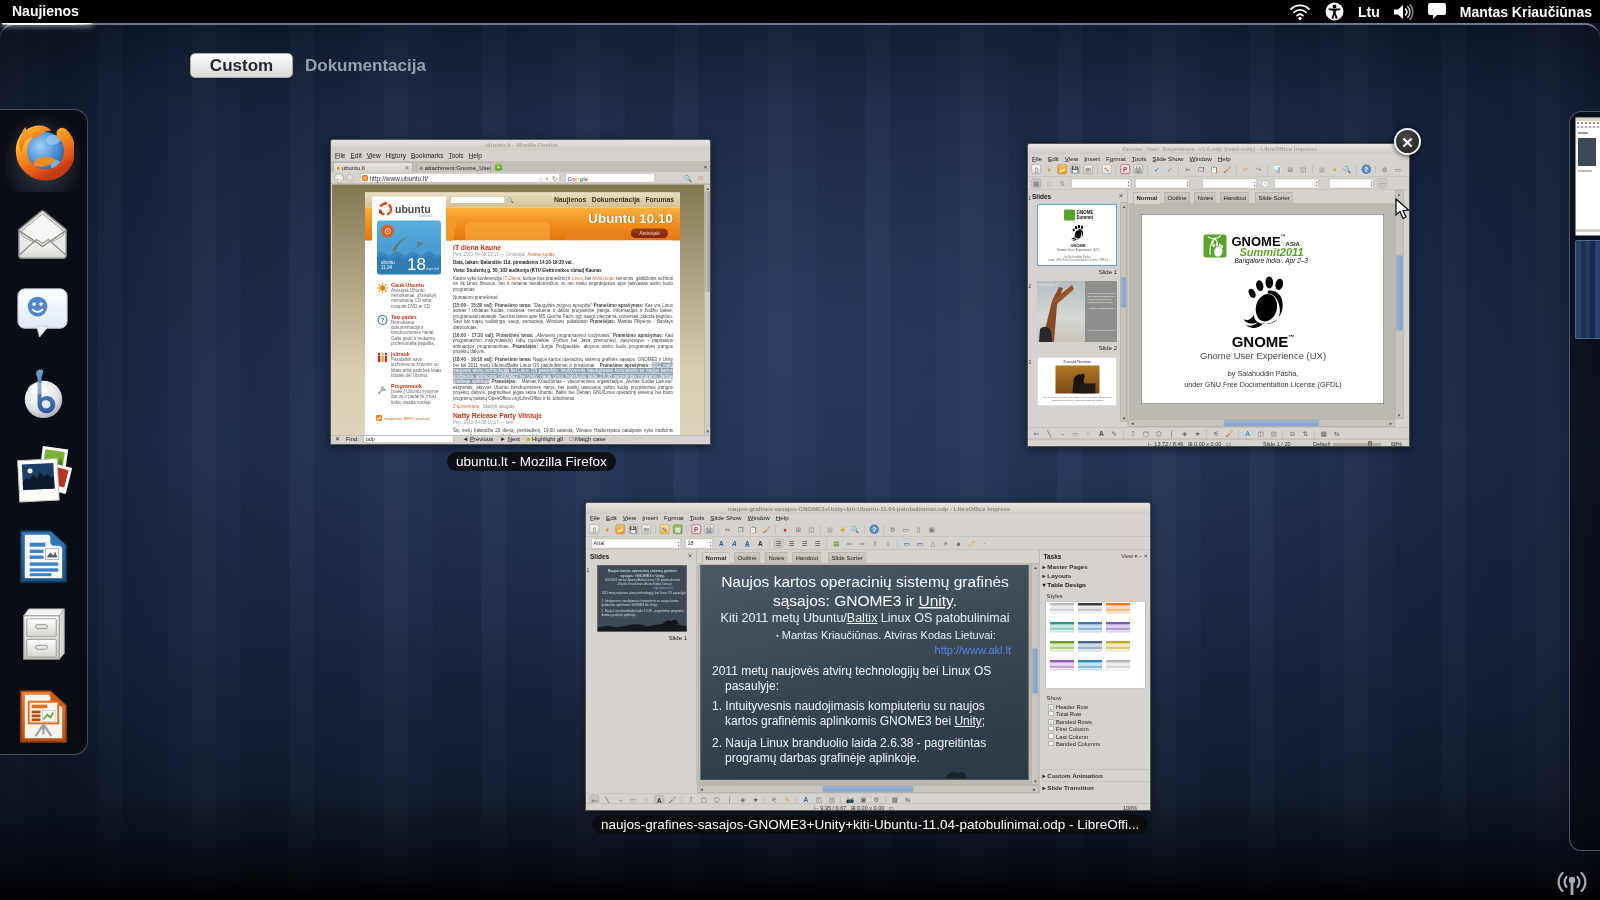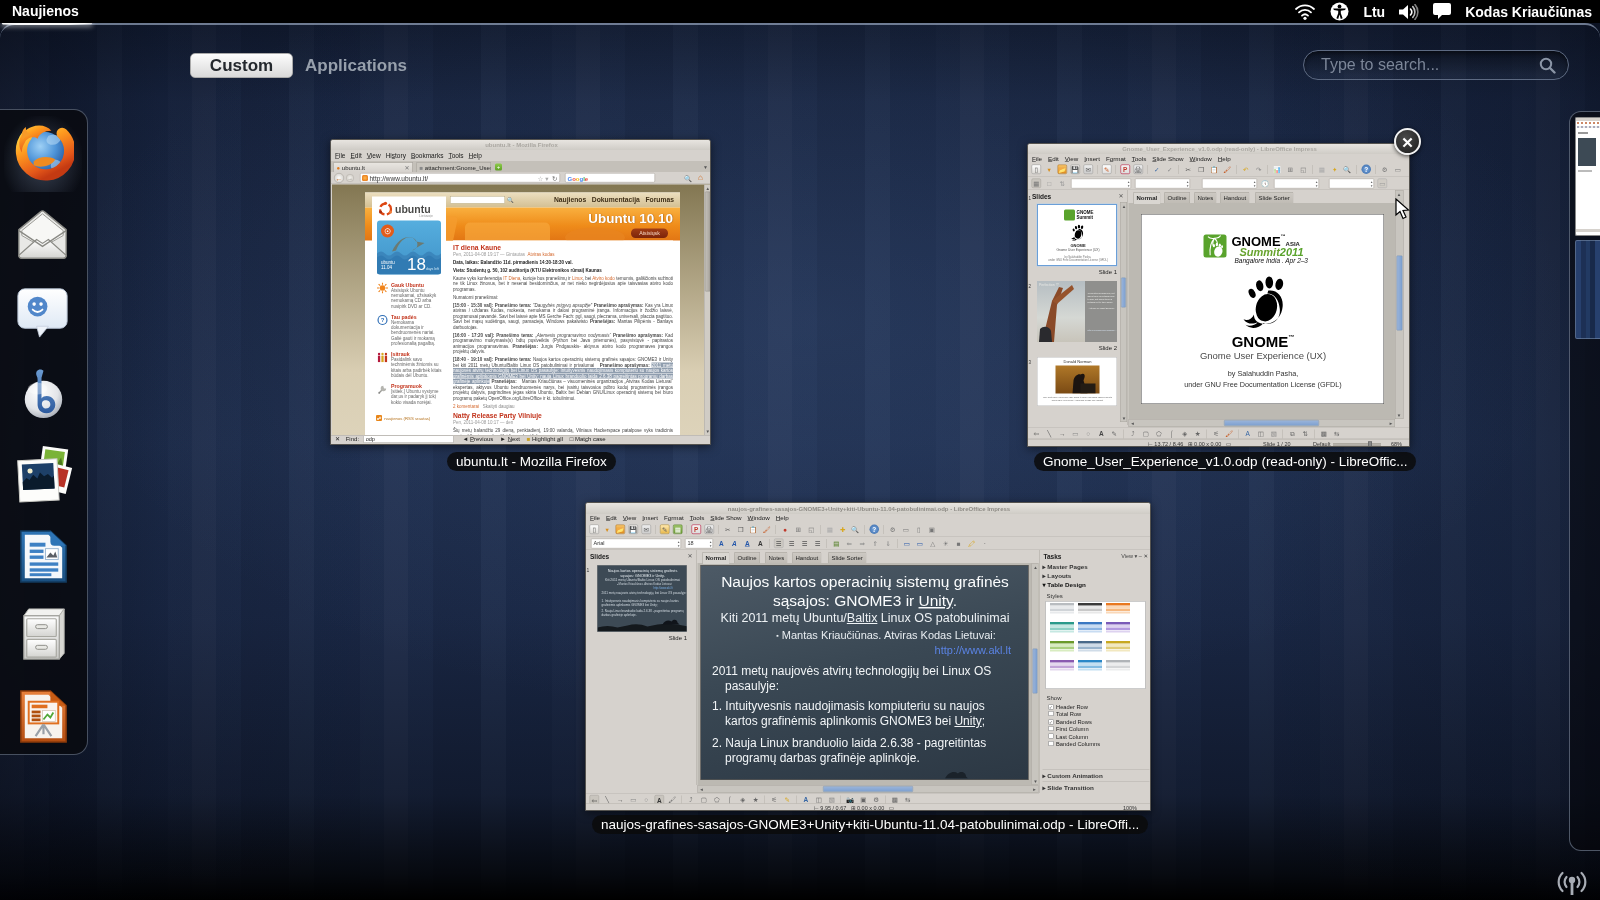--- a/index.html
+++ b/index.html
@@ -188,34 +188,27 @@
           </g>
           <g fill="none" stroke="#fff" stroke-width="1.6" stroke-linecap="round">
             <path d="M11.5 5 A 4.5 4.5 0 0 1 11.5 11"></path>
             <path d="M13.8 2.6 A 8 8 0 0 1 13.8 13.4" opacity="0.75"></path>
             <path d="M16 0.6 A 11 11 0 0 1 16 15.4" opacity="0.5"></path>
           </g>
         </svg>
       <svg width="18" height="17" viewBox="0 0 18 17">
           <path fill="#fff" d="M2 0 h14 a2 2 0 0 1 2 2 v8 a2 2 0 0 1 -2 2 h-7 l-4 4 v-4 h-3 a2 2 0 0 1 -2 -2 v-8 a2 2 0 0 1 2 -2 z"></path>
         </svg>
-      <div class="txt">Kodas Kriaučiūnas</div>
+      <div class="txt">Mantas Kriaučiūnas</div>
     </div>
   </div>
 
   <div id="tabWindows">Custom</div>
-  <div id="tabApps">Applications</div>
-
-  <div id="search">
-    <div class="ph">Type to search...</div>
-    <svg width="17" height="17" viewBox="0 0 17 17">
-        <circle cx="7" cy="7" r="5.2" fill="none" stroke="#8b95a6" stroke-width="2"></circle>
-        <line x1="11" y1="11" x2="15.5" y2="15.5" stroke="#8b95a6" stroke-width="2.4" stroke-linecap="round"></line>
-      </svg>
-  </div>
+  <div id="tabApps">Dokumentacija</div>
+
 
   <div id="dock">
     <div id="ffglow"></div>
     <svg class="dicon" id="di0" viewBox="0 0 64 64">
       <defs>
         <radialGradient id="gfx" cx="40%" cy="35%" r="75%">
             <stop offset="0" stop-color="#9ed0f5"></stop>
             <stop offset="0.5" stop-color="#4e94d8"></stop>
             <stop offset="1" stop-color="#1d4d94"></stop>
           </radialGradient>
@@ -616,21 +609,20 @@
       <span style="left:610px; right:60px; top:8px; height:4px; background:#b5b1aa; border:1px solid #948f88; display:block; position:absolute;"></span>
       <span style="left:680px; top:4px; width:8px; height:12px; background:#888; border:1px solid #555; display:block; position:absolute;"></span>
       <span style="right:18px;">68%</span>
     </div>
    </div>
   </div>
   <div id="w2close">✕</div>
   <svg id="cursor" width="15" height="23" viewBox="0 0 15 23">
       <path d="M1 1 L1 17 L5 13.5 L8 20.5 L11 19 L8 12.5 L13.5 12 Z" fill="#fff" stroke="#000" stroke-width="1.2"></path>
     </svg>
-  <div class="winlabel" style="left:1034px; top:452px;">Gnome_User_Experience_v1.0.odp (read-only) - LibreOffic...</div>
 
   <div class="lowin" id="w3">
    <div class="loin" id="w3in">
     <div class="lotitle" style="height:22px; line-height:22px; color:#8f8c86;">naujos-grafines-sasajos-GNOME3+Unity+kiti-Ubuntu-11.04-patobulinimai.odp - LibreOffice Impress</div>
     <div class="lomenu" style="top:22px; padding-top:1px;"><span><u>F</u>ile</span><span><u>E</u>dit</span><span><u>V</u>iew</span><span><u>I</u>nsert</span><span>F<u>o</u>rmat</span><span><u>T</u>ools</span><span><u>S</u>lide Show</span><span><u>W</u>indow</span><span><u>H</u>elp</span></div>
     <div class="lotb" style="top:40px; height:28px; white-space:nowrap;">
       <span class="ti" style="background:linear-gradient(#fff,#dcd9d4); border:1px solid #999;">▯</span><span class="ti" style="color:#d88f1e;">▾</span><span class="ti" style="background:linear-gradient(#f5c46a,#dd8a1c); border:1px solid #b06c10; color:#fff;">📂</span><span class="ti" style="background:linear-gradient(#e8e5e0,#c5c1ba); border:1px solid #999;">💾</span><span class="ti" style="background:linear-gradient(#eee,#ccc); border:1px solid #999;">✉</span><span class="tsep"></span><span class="ti" style="background:linear-gradient(#ffe9b0,#e8b84a); border:1px solid #b08820;">✎</span><span class="ti" style="background:linear-gradient(#9fc46a,#6a9a32); border:1px solid #4a7a1a; color:#fff;">▦</span><span class="tsep"></span><span class="ti" style="background:linear-gradient(#f5f5f5,#ddd); border:1px solid #b03; color:#c0392b; font-weight:bold;">P</span><span class="ti" style="background:linear-gradient(#eee,#ccc); border:1px solid #999;">🖨</span><span class="tsep"></span><span class="ti">✂</span><span class="ti">❐</span><span class="ti">📋</span><span class="ti" style="color:#c6541a;">🖌</span><span class="tsep"></span><span class="ti" style="color:#c0392b;">●</span><span class="ti" style="color:#777;">⊞</span><span class="ti" style="color:#777;">◱</span><span class="tsep"></span><span class="ti" style="color:#aaa;">▦</span><span class="ti" style="color:#d8a71e;">✚</span><span class="ti" style="color:#666;">🔍</span><span class="tsep"></span><span class="ti" style="background:radial-gradient(#7aa8e0,#3465a4); border-radius:50%; color:#fff; font-weight:bold;">?</span><span class="tsep"></span><span class="ti" style="color:#777;">⚙</span><span class="ti" style="color:#777;">▭</span><span class="ti" style="color:#777;">▯</span><span class="ti" style="color:#777;">▣</span>
     </div>
     <div class="lotb" style="top:68px; height:26px; white-space:nowrap;">
       <span class="combo" style="width:180px; margin-left:10px;">Arial</span><span class="combo" style="width:56px;">18</span><span class="ti" style="color:#2255aa; font-weight:bold;">A</span><span class="ti" style="color:#2255aa; font-weight:bold; font-style:italic;">A</span><span class="ti" style="color:#2255aa; font-weight:bold; text-decoration:underline;">A</span><span class="ti" style="color:#333; font-weight:bold;">A</span><span class="tsep"></span><span class="ti" style="border:1px solid #aaa; background:#cdc9c2;">☰</span><span class="ti">☰</span><span class="ti">☰</span><span class="ti">☰</span><span class="tsep"></span><span class="ti" style="color:#4a7a1a;">▤</span><span class="ti" style="color:#888;">⇐</span><span class="ti" style="color:#888;">⇒</span><span class="ti" style="color:#888;">⇑</span><span class="ti" style="color:#888;">⇓</span><span class="tsep"></span><span class="ti" style="color:#2255aa;">▭</span><span class="ti" style="color:#2255aa;">▭</span><span class="ti" style="color:#777;">△</span><span class="ti" style="color:#777;">☀</span><span class="ti" style="color:#777;">■</span><span class="ti" style="color:#d8a71e;">🖍</span><span class="ti" style="color:#777;">·</span>

